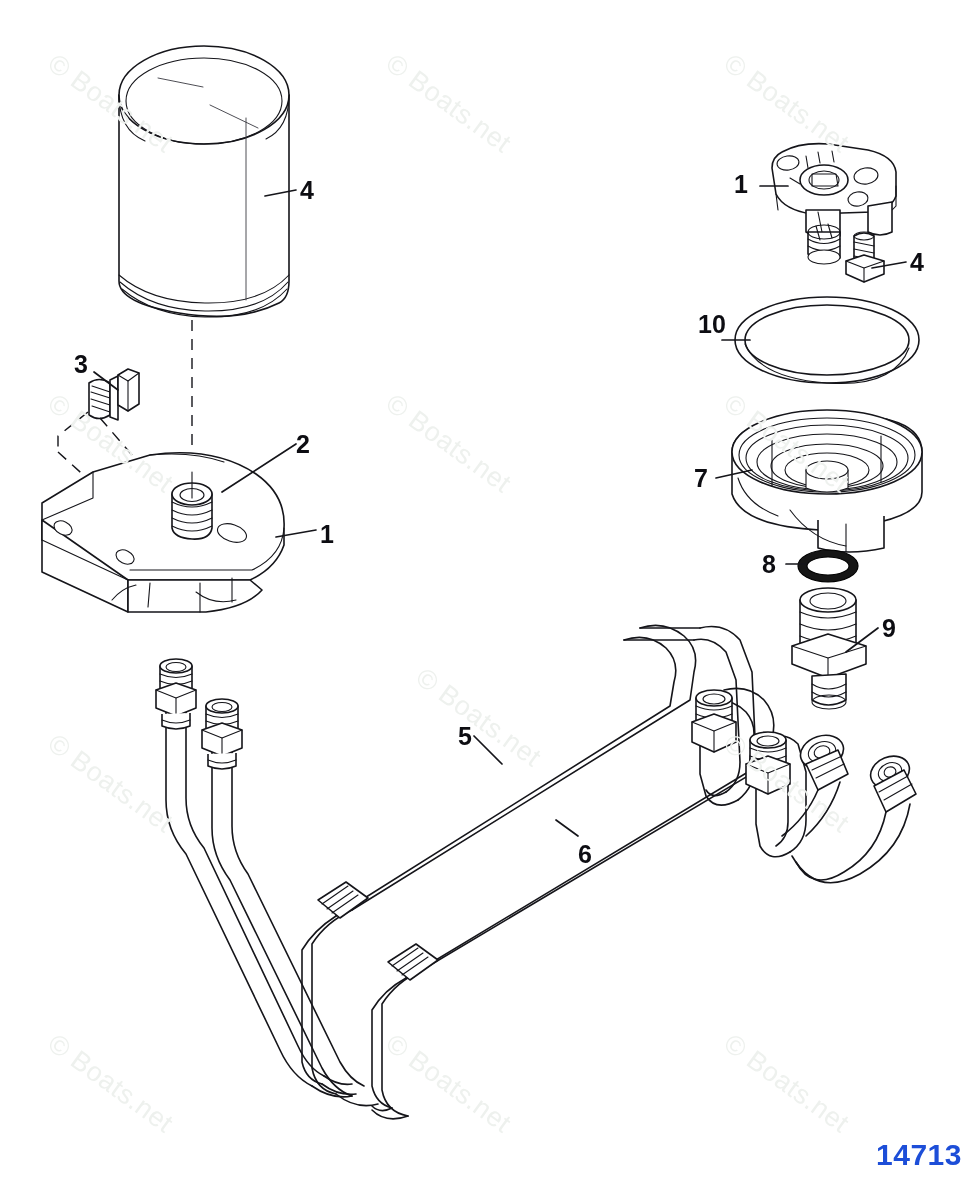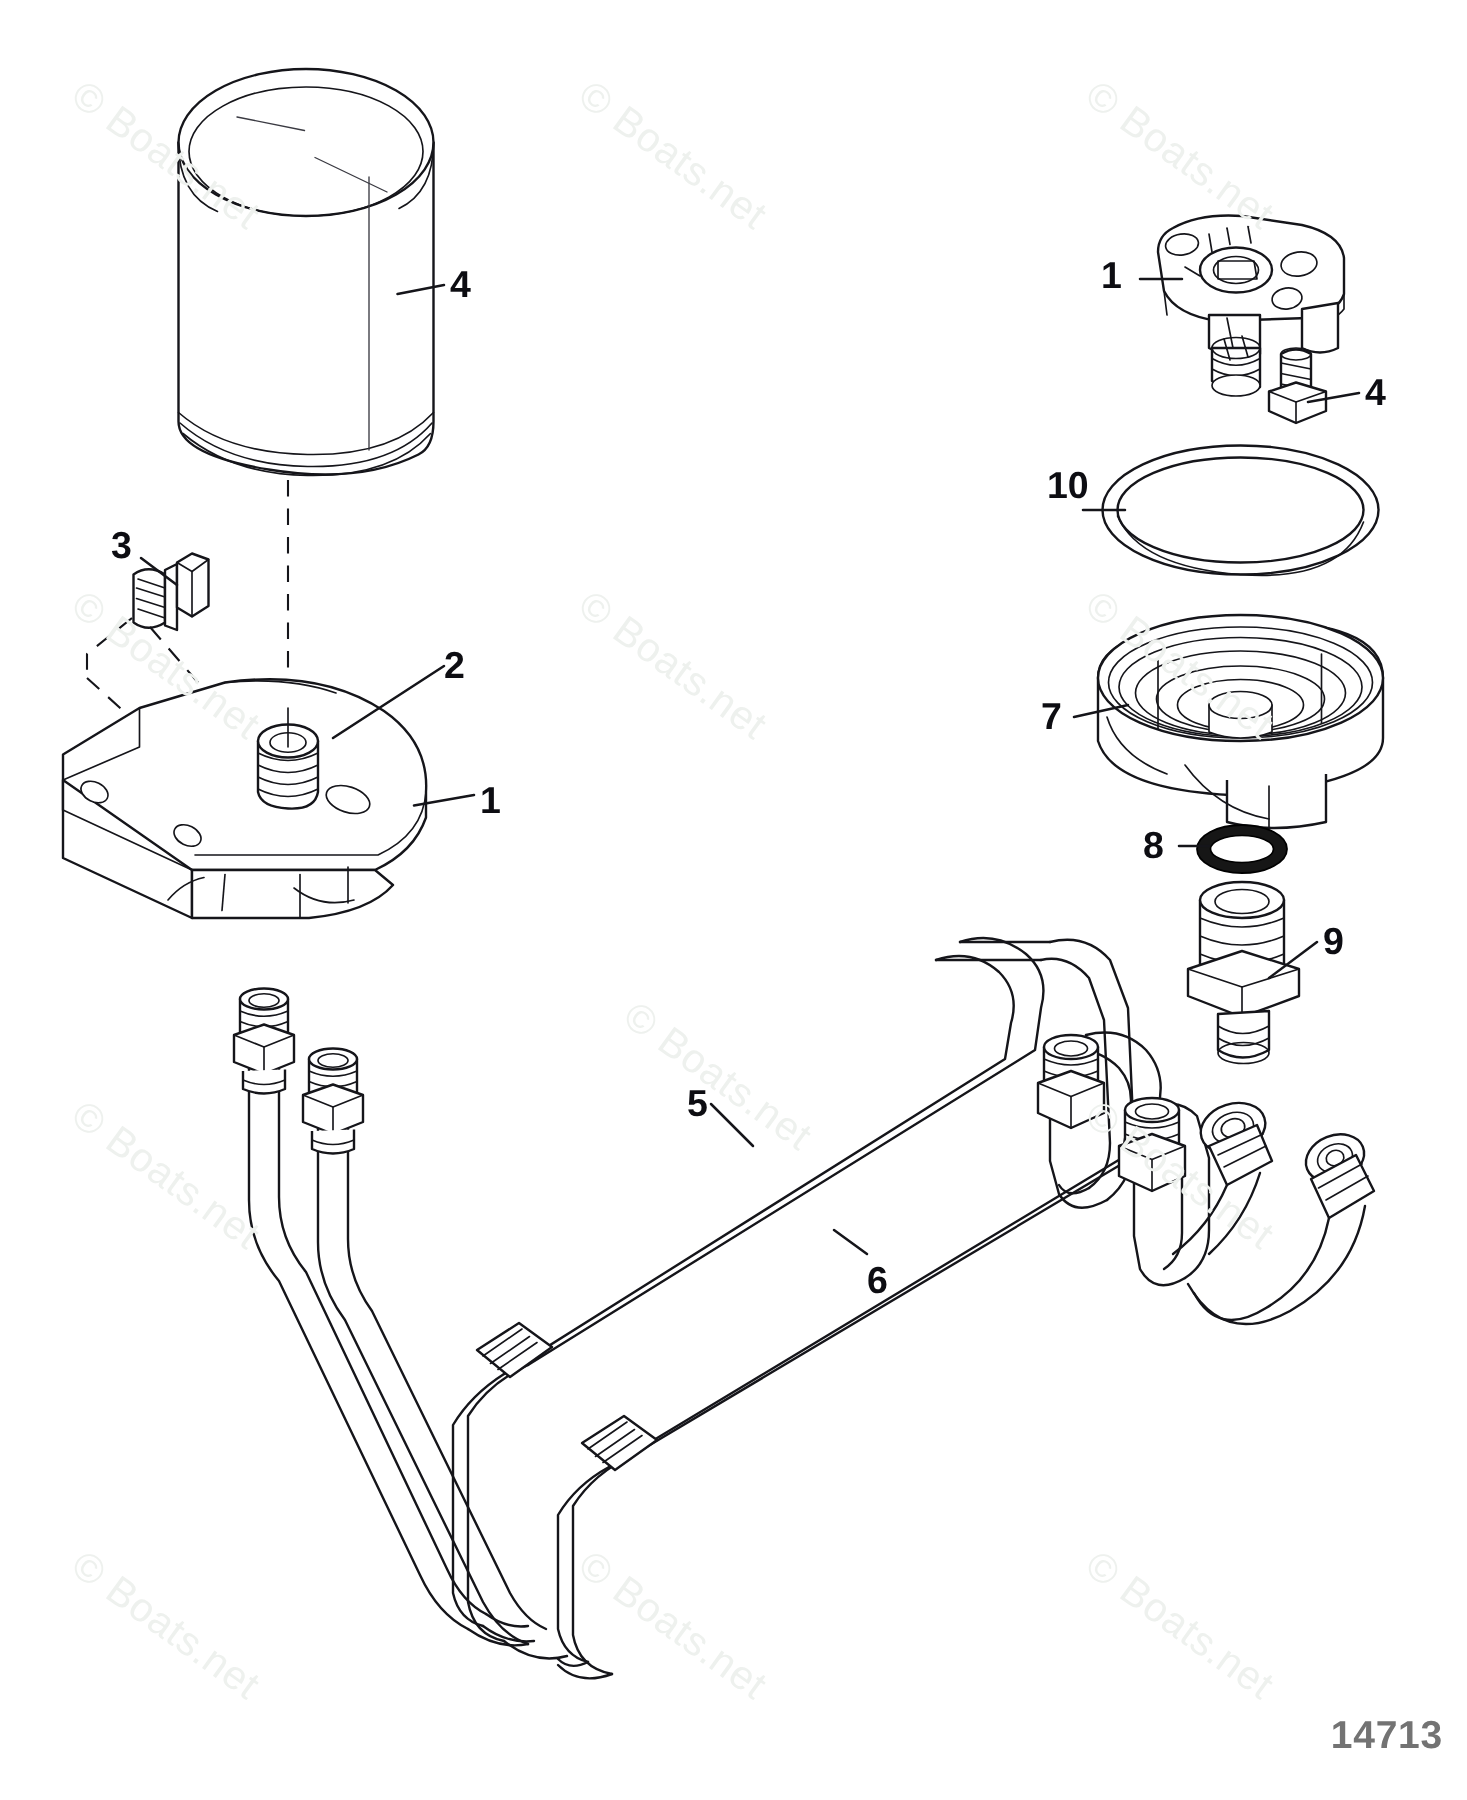--- a/index.html
+++ b/index.html
@@ -59,23 +59,23 @@
     font-weight: bold;
     color: #0d0d12;
     line-height: 1;
     white-space: nowrap;
   }
   #diagram-id {
     position: absolute;
     right: 16px;
     bottom: 28px;
     font-family: "Liberation Sans", sans-serif;
-    font-size: 26px;
+    font-size: 30px;
     font-weight: bold;
-    color: #737373;
+    color: #1d4ed8;
     letter-spacing: 0.5px;
     z-index: 5;
   }
 </style>
 </head>
 <body>
 
 <div id="diagram-page">
 
   <svg id="art-layer" width="978" height="1200" viewBox="0 0 978 1200">

